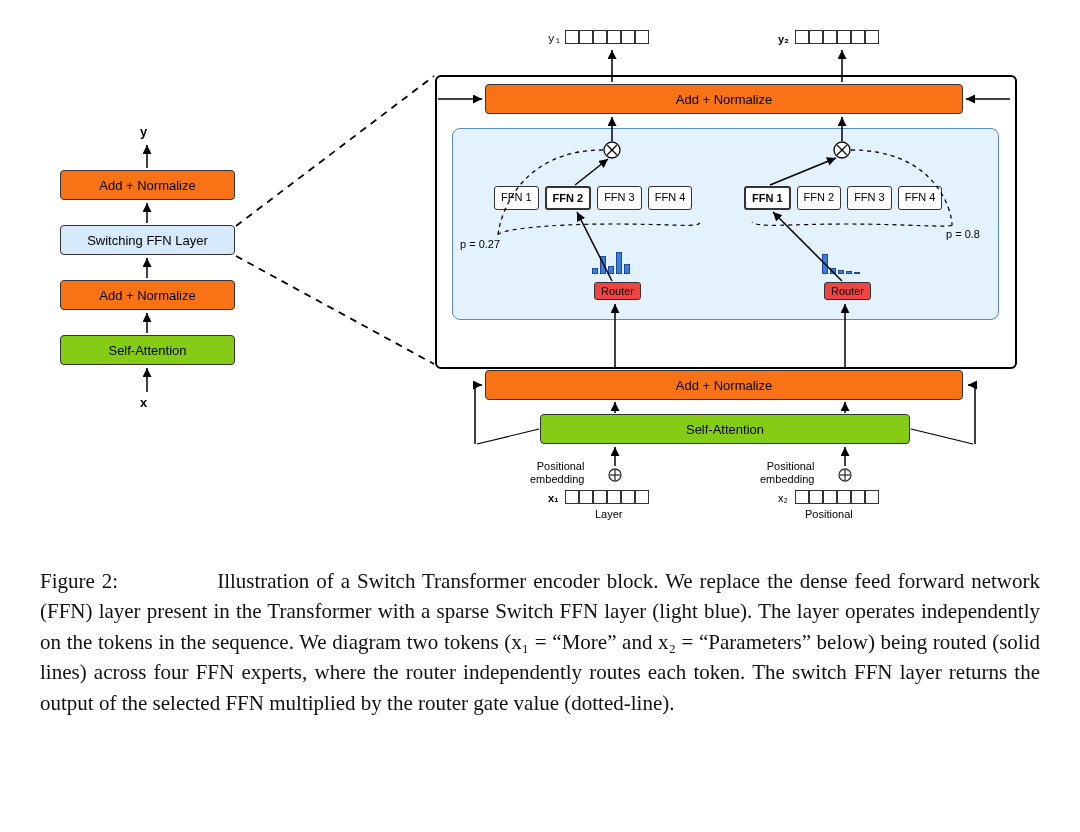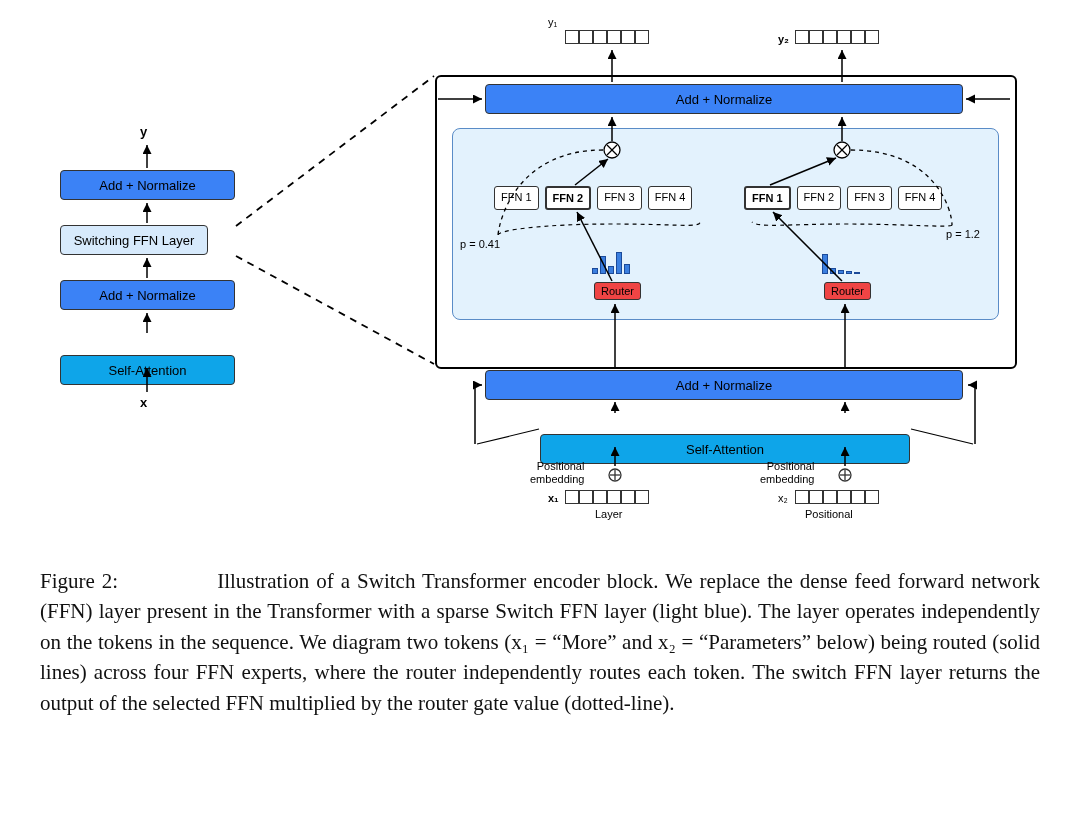--- a/index.html
+++ b/index.html
@@ -22,23 +22,23 @@
   .block {
     border: 1.5px solid #333;
     border-radius: 4px;
     display: flex;
     align-items: center;
     justify-content: center;
     font-size: 13px;
     box-sizing: border-box;
     background: #fff;
   }
-  .pink  { background: #3b82f6; }
+  .pink  { background: #f97316; }
   .blue  { background: #d7eafc; }
-  .yellow{ background: #0ea5e9; margin-top: 20px; }
+  .yellow{ background: #84cc16; }
   .green { background: #ef4444; border-radius: 3px; font-size:11px; padding:2px 6px; border:1px solid #333;}
   .ffn-box { background:#fff; border:1.5px solid #333; border-radius:3px; font-size:11px; padding:4px 6px; }
   .label { font-size: 13px; font-weight: 500; }
   .small { font-size: 11px; }
   .caption {
     font-family: "Times New Roman", Times, serif;
     font-size: 21px;
     line-height: 1.45;
     color: #111;
     text-align: justify;
@@ -51,27 +51,27 @@
   .bars span { width:6px; background:#3a7fe0; border:1px solid #1b4a99; box-sizing:border-box; }
 </style>
 </head>
 <body>
 
 <div class="canvas">
 
   <div class="abs label" style="left:140px; top:124px; font-weight:bold;">y</div>
 
   <div class="abs block pink" style="left:60px; top:170px; width:175px; height:30px;">Add + Normalize</div>
-  <div class="abs block blue" style="left:60px; top:225px; width:148px; height:30px;">Switching FFN Layer</div>
+  <div class="abs block blue" style="left:60px; top:225px; width:175px; height:30px;">Switching FFN Layer</div>
   <div class="abs block pink" style="left:60px; top:280px; width:175px; height:30px;">Add + Normalize</div>
   <div class="abs block yellow" style="left:60px; top:335px; width:175px; height:30px;">Self-Attention</div>
 
   <div class="abs label" style="left:140px; top:395px; font-weight:bold;">x</div>
 
-  <div class="abs small" style="left:548px; top:16px;">y₁</div>
+  <div class="abs small" style="left:548px; top:33px;font-family:Liberation Mono, monospace;">y₁</div>
   <div class="abs token-cells" style="left:565px; top:30px;">
     <span></span>
       <span></span>
       <span></span>
       <span></span>
       <span></span>
       <span></span>
   </div>
   <div class="abs small" style="left:778px; top:33px;font-weight:bold;">y₂</div>
   <div class="abs token-cells" style="left:795px; top:30px;">
@@ -82,22 +82,22 @@
       <span></span>
       <span></span>
   </div>
 
   <div class="abs" style="left:435px; top:75px; width:578px; height:290px; border:2px solid #000; border-radius:6px;"></div>
 
   <div class="abs block pink" style="left:485px; top:84px; width:478px; height:30px;">Add + Normalize</div>
 
   <div class="abs" style="left:452px; top:128px; width:545px; height:190px; background:#e3f2fd; border:1.5px solid #5a8cc7; border-radius:8px;"></div>
 
-  <div class="abs small" style="left:460px; top:238px;">p = 0.41</div>
-  <div class="abs small" style="left:946px; top:228px;">p = 1.2</div>
+  <div class="abs small" style="left:460px; top:238px;">p = 0.27</div>
+  <div class="abs small" style="left:946px; top:228px;">p = 0.8</div>
 
   <div class="abs" style="left:494px; top:186px; display:flex; gap:6px;">
     <div class="ffn-box">FFN 1</div>
     <div class="ffn-box" style="border-width:2.5px; font-weight:bold;">FFN 2</div>
     <div class="ffn-box">FFN 3</div>
     <div class="ffn-box">FFN 4</div>
   </div>
   <div class="abs" style="left:744px; top:186px; display:flex; gap:6px;">
     <div class="ffn-box" style="border-width:2.5px; font-weight:bold;">FFN 1</div>
     <div class="ffn-box">FFN 2</div>

